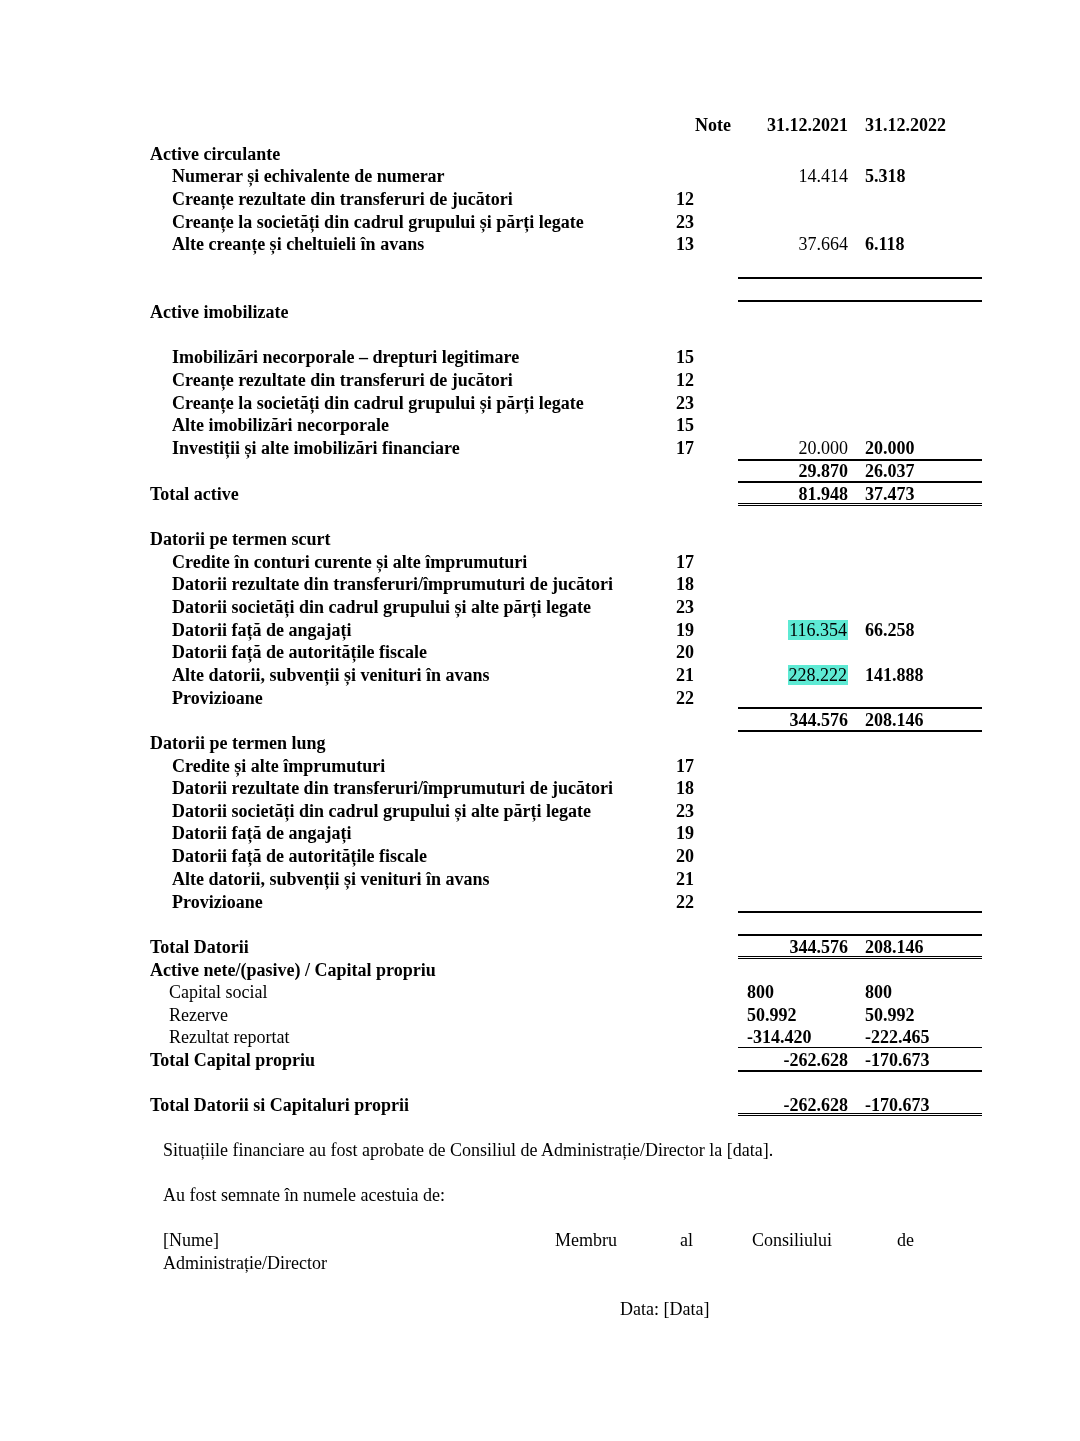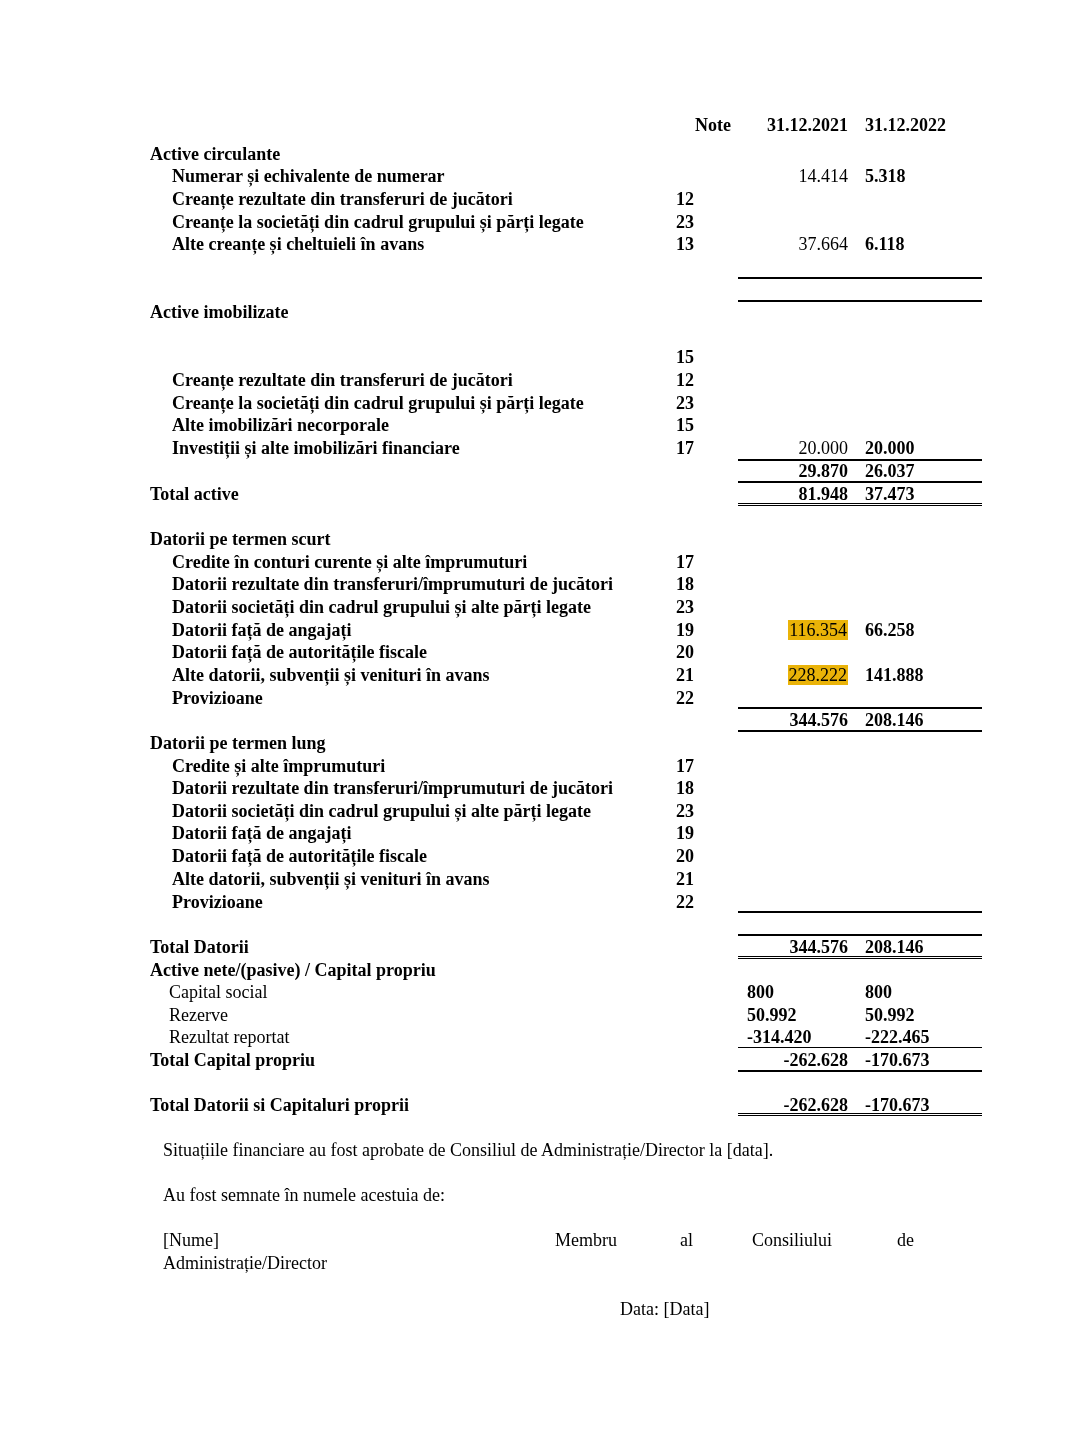--- a/index.html
+++ b/index.html
@@ -14,21 +14,21 @@
       line-height: 22px; white-space: nowrap;
     }
     .lbl { position: absolute; left: 0; top: 0; }
     .lbl.ind { left: 22px; font-weight: bold; }
     .lbl.ind2 { left: 19px; }
     .lbl.bold, .bold { font-weight: bold; }
     .note { position: absolute; left: 515px; width: 40px; text-align: center; font-weight: bold; top: 0; }
     .v1 { position: absolute; left: 588px; width: 110px; text-align: right; top: 0; }
     .v2 { position: absolute; left: 715px; width: 106px; text-align: left; top: 0; }
     .v1.left { text-align: left; left: 597px; }
-    .hl { background: #eab308; padding: 0 1px; }
+    .hl { background: #5eead4; padding: 0 1px; }
     .hdr .note, .hdr .v1, .hdr .v2 { font-weight: bold; }
     .hdr .note { left: 510px; width: 50px; margin-left: 28px; }
     .line { position: absolute; left: 738px; width: 244px; height: 0; border-top: 2px solid #000; }
     .line.dbl { border-top: 3px double #000; height: 0; }
     .para { position: absolute; left: 163px; white-space: nowrap; line-height: 22px; }
   </style>
 </head>
 <body>
 
 <div class="page">
@@ -62,20 +62,21 @@
     <span class="v1">37.664</span>
     <span class="v2 bold">6.118</span>
   </div>
   <div class="line" style="top:277px"></div>
   <div class="line" style="top:300px"></div>
 
   <div class="row" style="top:301px">
     <span class="lbl bold">Active imobilizate</span>
   </div>
   <div class="row" style="top:346px">
+    <span class="lbl ind">Imobilizări necorporale – drepturi legitimare</span>
     <span class="note">15</span>
   </div>
   <div class="row" style="top:369px">
     <span class="lbl ind">Creanțe rezultate din transferuri de jucători</span>
     <span class="note">12</span>
   </div>
   <div class="row" style="top:392px">
     <span class="lbl ind">Creanțe la societăți din cadrul grupului și părți legate</span>
     <span class="note">23</span>
   </div>

